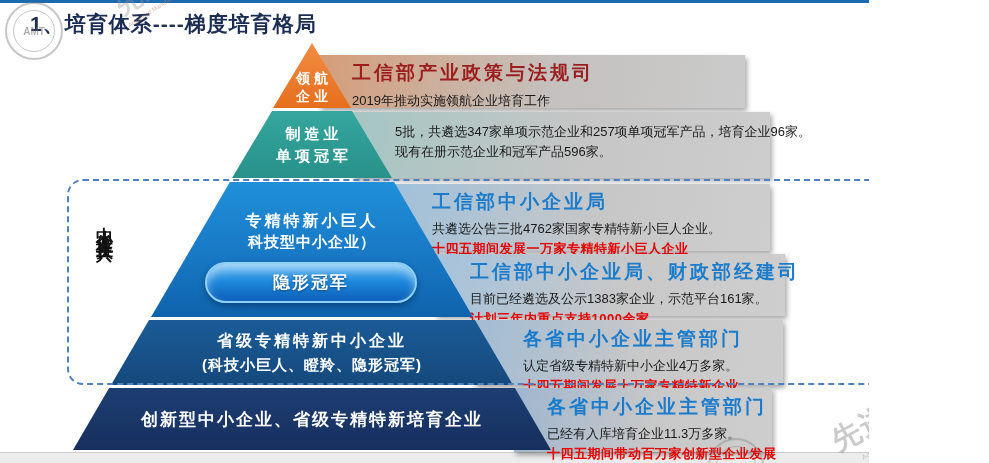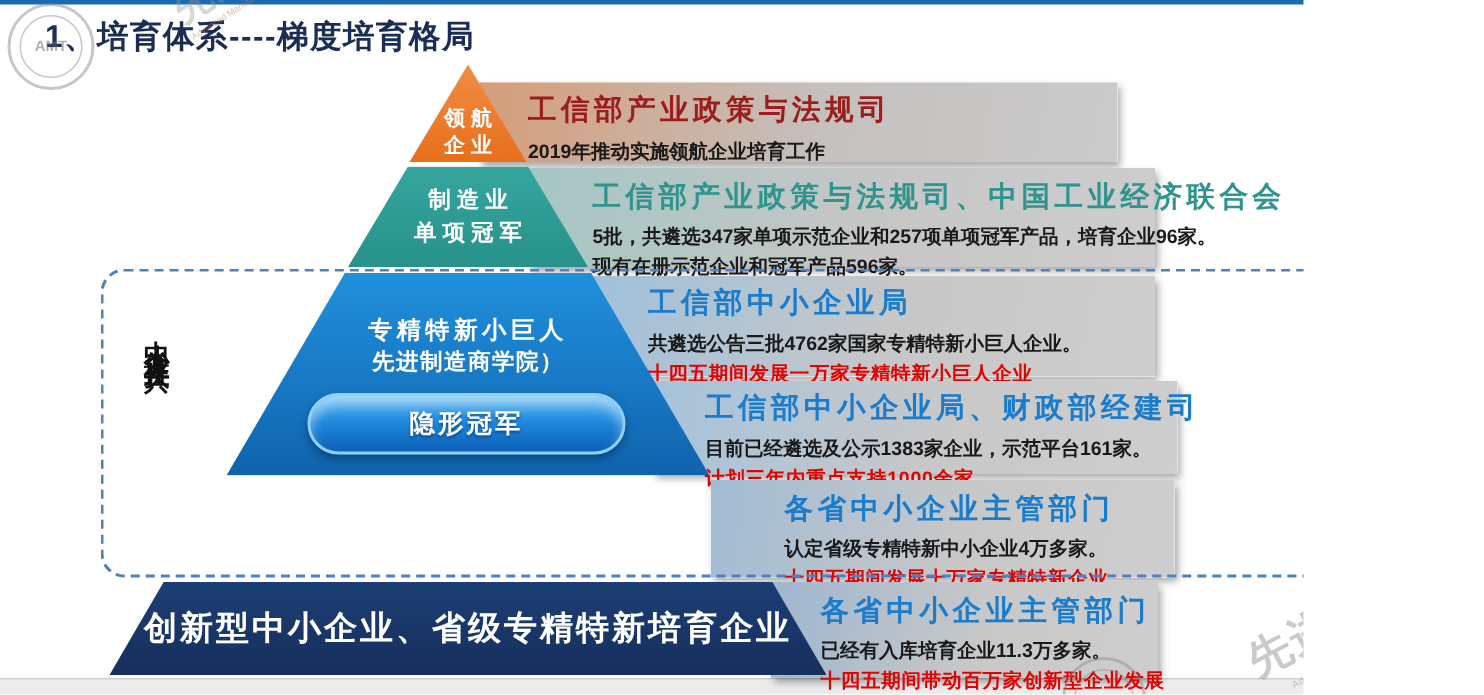--- a/index.html
+++ b/index.html
@@ -11,21 +11,21 @@
   .topline{position:absolute;left:0;top:0;width:963px;height:3px;background:#1b6bb0;}
   .rightline{position:absolute;left:984px;top:3px;width:2px;height:460px;background:#cccccc;}
   .bottomstrip{position:absolute;left:0;top:452px;width:989px;height:11px;background:#ececec;border-top:1px solid #cfcfcf;}
   .title{
     position:absolute;left:30px;top:10px;font-size:21px;font-weight:bold;color:#1b2d52;letter-spacing:1px;z-index:5;
   }
   
   .bar{position:absolute;z-index:1;box-shadow:2px 3px 5px rgba(60,60,60,.45);}
   .bar .txt{position:absolute;white-space:nowrap;}
   .hdr{font-size:19px;font-weight:bold;letter-spacing:3px;}
-  .body-line{font-size:13px;font-weight:bold;color:#1a1a1a;line-height:20px;}
+  .body-line{font-size:13px;font-weight:normal;color:#1a1a1a;line-height:20px;}
   .red-line{font-size:13px;font-weight:bold;color:#e60000;line-height:20px;letter-spacing:.5px;}
   .bar1{left:319px;top:55px;width:426px;height:53px;background:linear-gradient(100deg,#d59d79,#c4c1bf 55%,#cbcbcb);}
   .bar2{left:352px;top:112px;width:418px;height:66px;background:linear-gradient(100deg,#a5c6c3,#c6c6c6 55%,#cdcdcd);}
   .bar3{left:394px;top:184px;width:376px;height:67px;background:linear-gradient(100deg,#a0c1db,#c7c7c7 55%,#cecece);}
   .bar4{left:435px;top:254px;width:350px;height:62px;background:linear-gradient(100deg,#a5c3dc,#c8c8c8 55%,#cecece);}
   .bar5{left:474px;top:320px;width:309px;height:65px;background:linear-gradient(100deg,#a1bcd4,#c8c8c8 55%,#cecece);}
   .bar6{left:514px;top:388px;width:258px;height:64px;background:linear-gradient(100deg,#9fb6cf,#c8c8c8 55%,#cecece);}
   .hdr-red{color:#9b1d1d;}
   .hdr-teal{color:#2e948d;}
   .hdr-blue{color:#1b7ccb;}
@@ -41,21 +41,21 @@
       clip-path:polygon(24.5% 0,75.5% 0,100% 100%,0 100%);}
   .t3 .lines{margin-top:28px;}
   .t3 .ln1{font-size:16px;line-height:21px;letter-spacing:3px;}
   .t3 .ln{font-size:15px;line-height:21px;letter-spacing:1px;}
   .t4{left:111px;top:320px;width:402px;height:65px;background:linear-gradient(180deg,#1b5b97,#14497c);
       clip-path:polygon(9.45% 0,90.55% 0,100% 100%,0 100%);display:flex;flex-direction:column;justify-content:center;}
   .t4 .ln1{font-size:16px;line-height:24px;letter-spacing:3px;}
   .t4 .ln{font-size:15px;line-height:23px;letter-spacing:1px;}
   .t5{left:73px;top:388px;width:478px;height:62px;background:linear-gradient(180deg,#1d3e73,#162f5d);
       clip-path:polygon(7.55% 0,92.45% 0,100% 100%,0 100%);display:flex;align-items:center;justify-content:center;}
-  .t5 .ln{font-size:22px;letter-spacing:2px;}
+  .t5 .ln{font-size:17px;letter-spacing:2px;}
   
   .keybtn{
     position:absolute;left:205px;top:262px;width:212px;height:41px;z-index:3;border-radius:21px;
     background:linear-gradient(180deg,#5cb6f2 0%,#1e88dc 48%,#0c60b8 100%);
     border:2px solid #8ed0f8;box-sizing:border-box;
     box-shadow:0 3px 6px rgba(0,30,70,.45), inset 0 6px 8px rgba(255,255,255,.45);
     display:flex;align-items:center;justify-content:center;
     color:#fff;font-size:17px;font-weight:bold;letter-spacing:2px;text-shadow:0 1px 2px rgba(0,40,90,.6);
   }
   
@@ -94,21 +94,20 @@
 
   <div class="bar bar1">
     <div class="txt" style="left:33px;top:5px;">
       <div class="hdr hdr-red">工信部产业政策与法规司</div>
       <div class="body-line" style="margin-top:5px;">2019年推动实施领航企业培育工作</div>
     </div>
   </div>
 
   <div class="bar bar2">
     <div class="txt" style="left:43px;top:6px;">
-      <div class="hdr hdr-teal">工信部产业政策与法规司、中国工业经济联合会</div>
       <div class="body-line" style="margin-top:4px;">5批，共遴选347家单项示范企业和257项单项冠军产品，培育企业96家。</div>
       <div class="body-line">现有在册示范企业和冠军产品596家。</div>
     </div>
   </div>
 
   <div class="bar bar3">
     <div class="txt" style="left:38px;top:5px;">
       <div class="hdr hdr-blue">工信部中小企业局</div>
       <div class="body-line" style="margin-top:4px;">共遴选公告三批4762家国家专精特新小巨人企业。</div>
       <div class="red-line">十四五期间发展一万家专精特新小巨人企业</div>
@@ -145,26 +144,30 @@
   </div>
 
   <div class="tier t1">
     <div class="ln">领航</div>
     <div class="ln">企业</div>
   </div>
 
   <div class="tier t3">
     <div class="lines">
       <div class="ln1">专精特新小巨人</div>
-      <div class="ln">先进制造商学院）</div>
+      <div class="ln">科技型中小企业）</div>
     </div>
   </div>
 
   <div class="keybtn">隐形冠军</div>
 
+  <div class="tier t4">
+    <div class="ln1">省级专精特新中小企业</div>
+    <div class="ln">(科技小巨人、瞪羚、隐形冠军)</div>
+  </div>
 
   <div class="tier t5">
     <div class="ln">创新型中小企业、省级专精特新培育企业</div>
   </div>
 
   <div class="groupbox"></div>
   <div class="sidelabel">中小企业排头兵</div>
 
   <div class="wm wm-logo-tl">
     <div class="inner">AMT</div>

